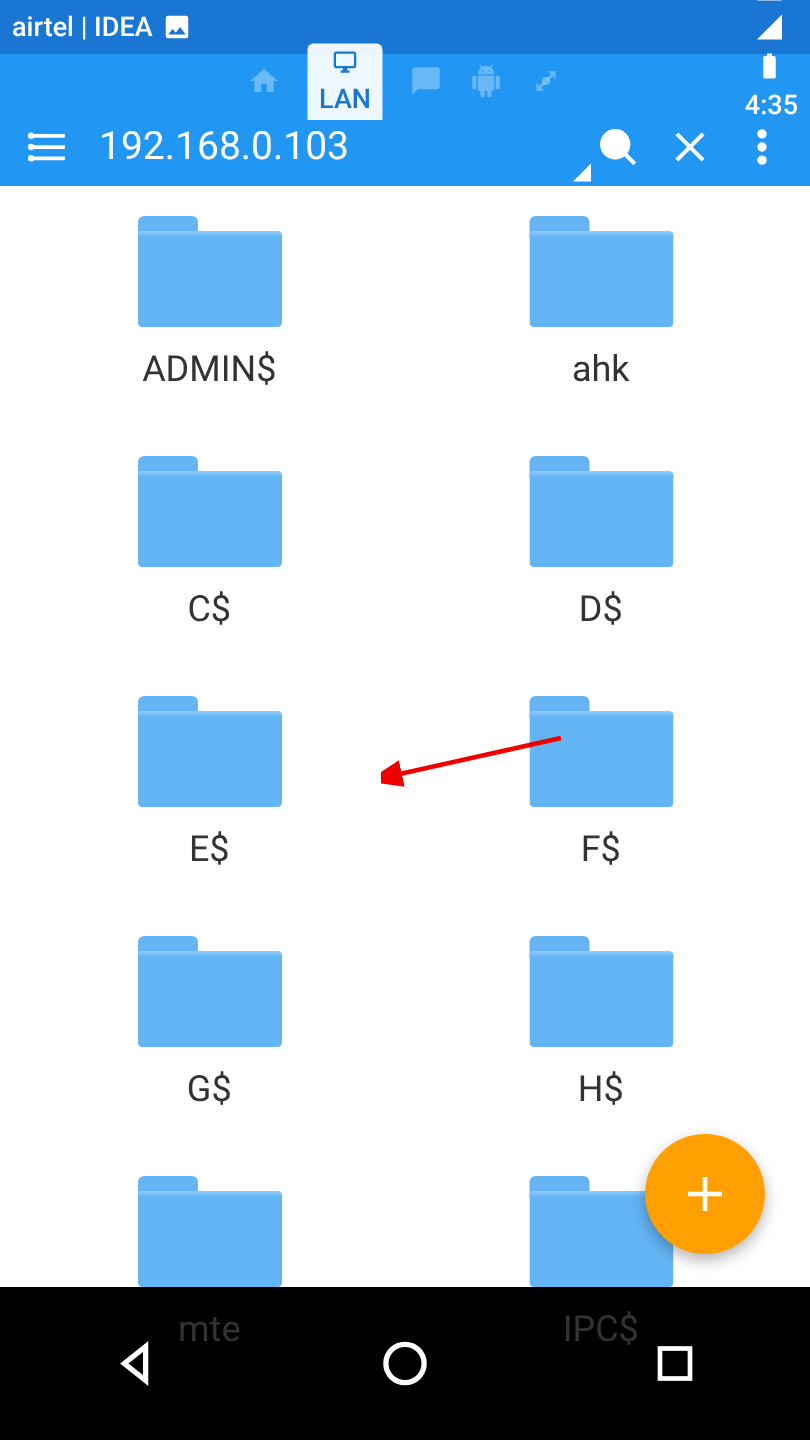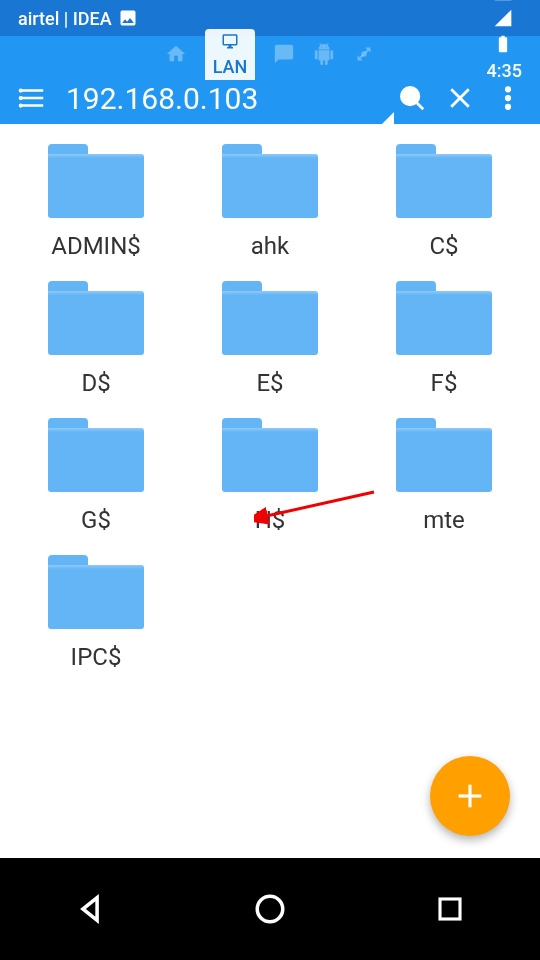--- a/index.html
+++ b/index.html
@@ -4,21 +4,21 @@
   <style>
     * { box-sizing: border-box; margin: 0; padding: 0; }
     html, body { width: 540px; height: 960px; font-family: Roboto, Arial, sans-serif; background: #fff; overflow: hidden; }
 
     .status-bar {
       height: 36px;
       background: #1976D2;
       color: #fff;
       display: flex;
       align-items: center;
-      padding: 0 18px;
+      padding: 0 8px;
       font-size: 18px;
       font-weight: 500;
     }
     .status-left { display: flex; align-items: center; gap: 6px; }
     .status-right { margin-left: auto; display: flex; align-items: center; gap: 6px; flex-direction: column; }
     .status-icon-svg { width: 20px; height: 20px; fill: #fff; }
     .status-time { font-size: 18px; margin-left: 2px; }
 
     .tabs-bar {
       height: 36px;
@@ -35,30 +35,30 @@
 
     .toolbar {
       height: 52px;
       background: #2196F3;
       display: flex;
       align-items: center;
       padding: 0 8px;
     }
     .toolbar-btn { width: 48px; height: 48px; display: flex; align-items: center; justify-content: center; }
     .toolbar-icon { width: 30px; height: 30px; fill: #fff; stroke: #fff; }
-    .address { flex: 1; color: #fff; font-size: 30px; font-weight: 400; display: flex; align-items: center; position: relative; padding-left: 10px;}
+    .address { flex: 1; color: #fff; font-size: 26px; font-weight: 400; display: flex; align-items: center; position: relative; padding-left: 10px;}
     .drop-triangle { position: absolute; right: -6px; bottom: -8px; width: 0; height: 0; border-left: 12px solid transparent; border-bottom: 12px solid #fff; }
 
     .content {
       position: relative;
       height: 734px;
       background: #fff;
       padding: 20px 14px;
     }
-    .grid { display: grid; grid-template-columns: repeat(3, 1fr); gap: 21px 10px; }
+    .grid { display: grid; grid-template-columns: repeat(2, 1fr); gap: 44px 10px; }
     .folder-item { display: flex; flex-direction: column; align-items: center; cursor: pointer; }
     .folder-icon { width: 96px; height: 74px; position: relative; margin-bottom: 14px; }
     .folder-tab { position: absolute; top: 0; left: 0; width: 40px; height: 14px; background: #64B5F6; border-radius: 4px 4px 0 0; }
     .folder-body { position: absolute; top: 10px; left: 0; right: 0; bottom: 0; background: #64B5F6; border-radius: 3px; border-top: 2px solid rgba(255,255,255,0.7); }
     .folder-body::before { content: ''; position: absolute; top: -2px; left: 0; right: 0; height: 4px; background: linear-gradient(#90CAF9, #64B5F6); border-radius: 3px 3px 0 0; }
     .folder-label { font-size: 24px; color: #333; text-align: center; }
 
     .arrow-annot { position: absolute; left: 254px; top: 365px; pointer-events: none; }
 
     .fab {

